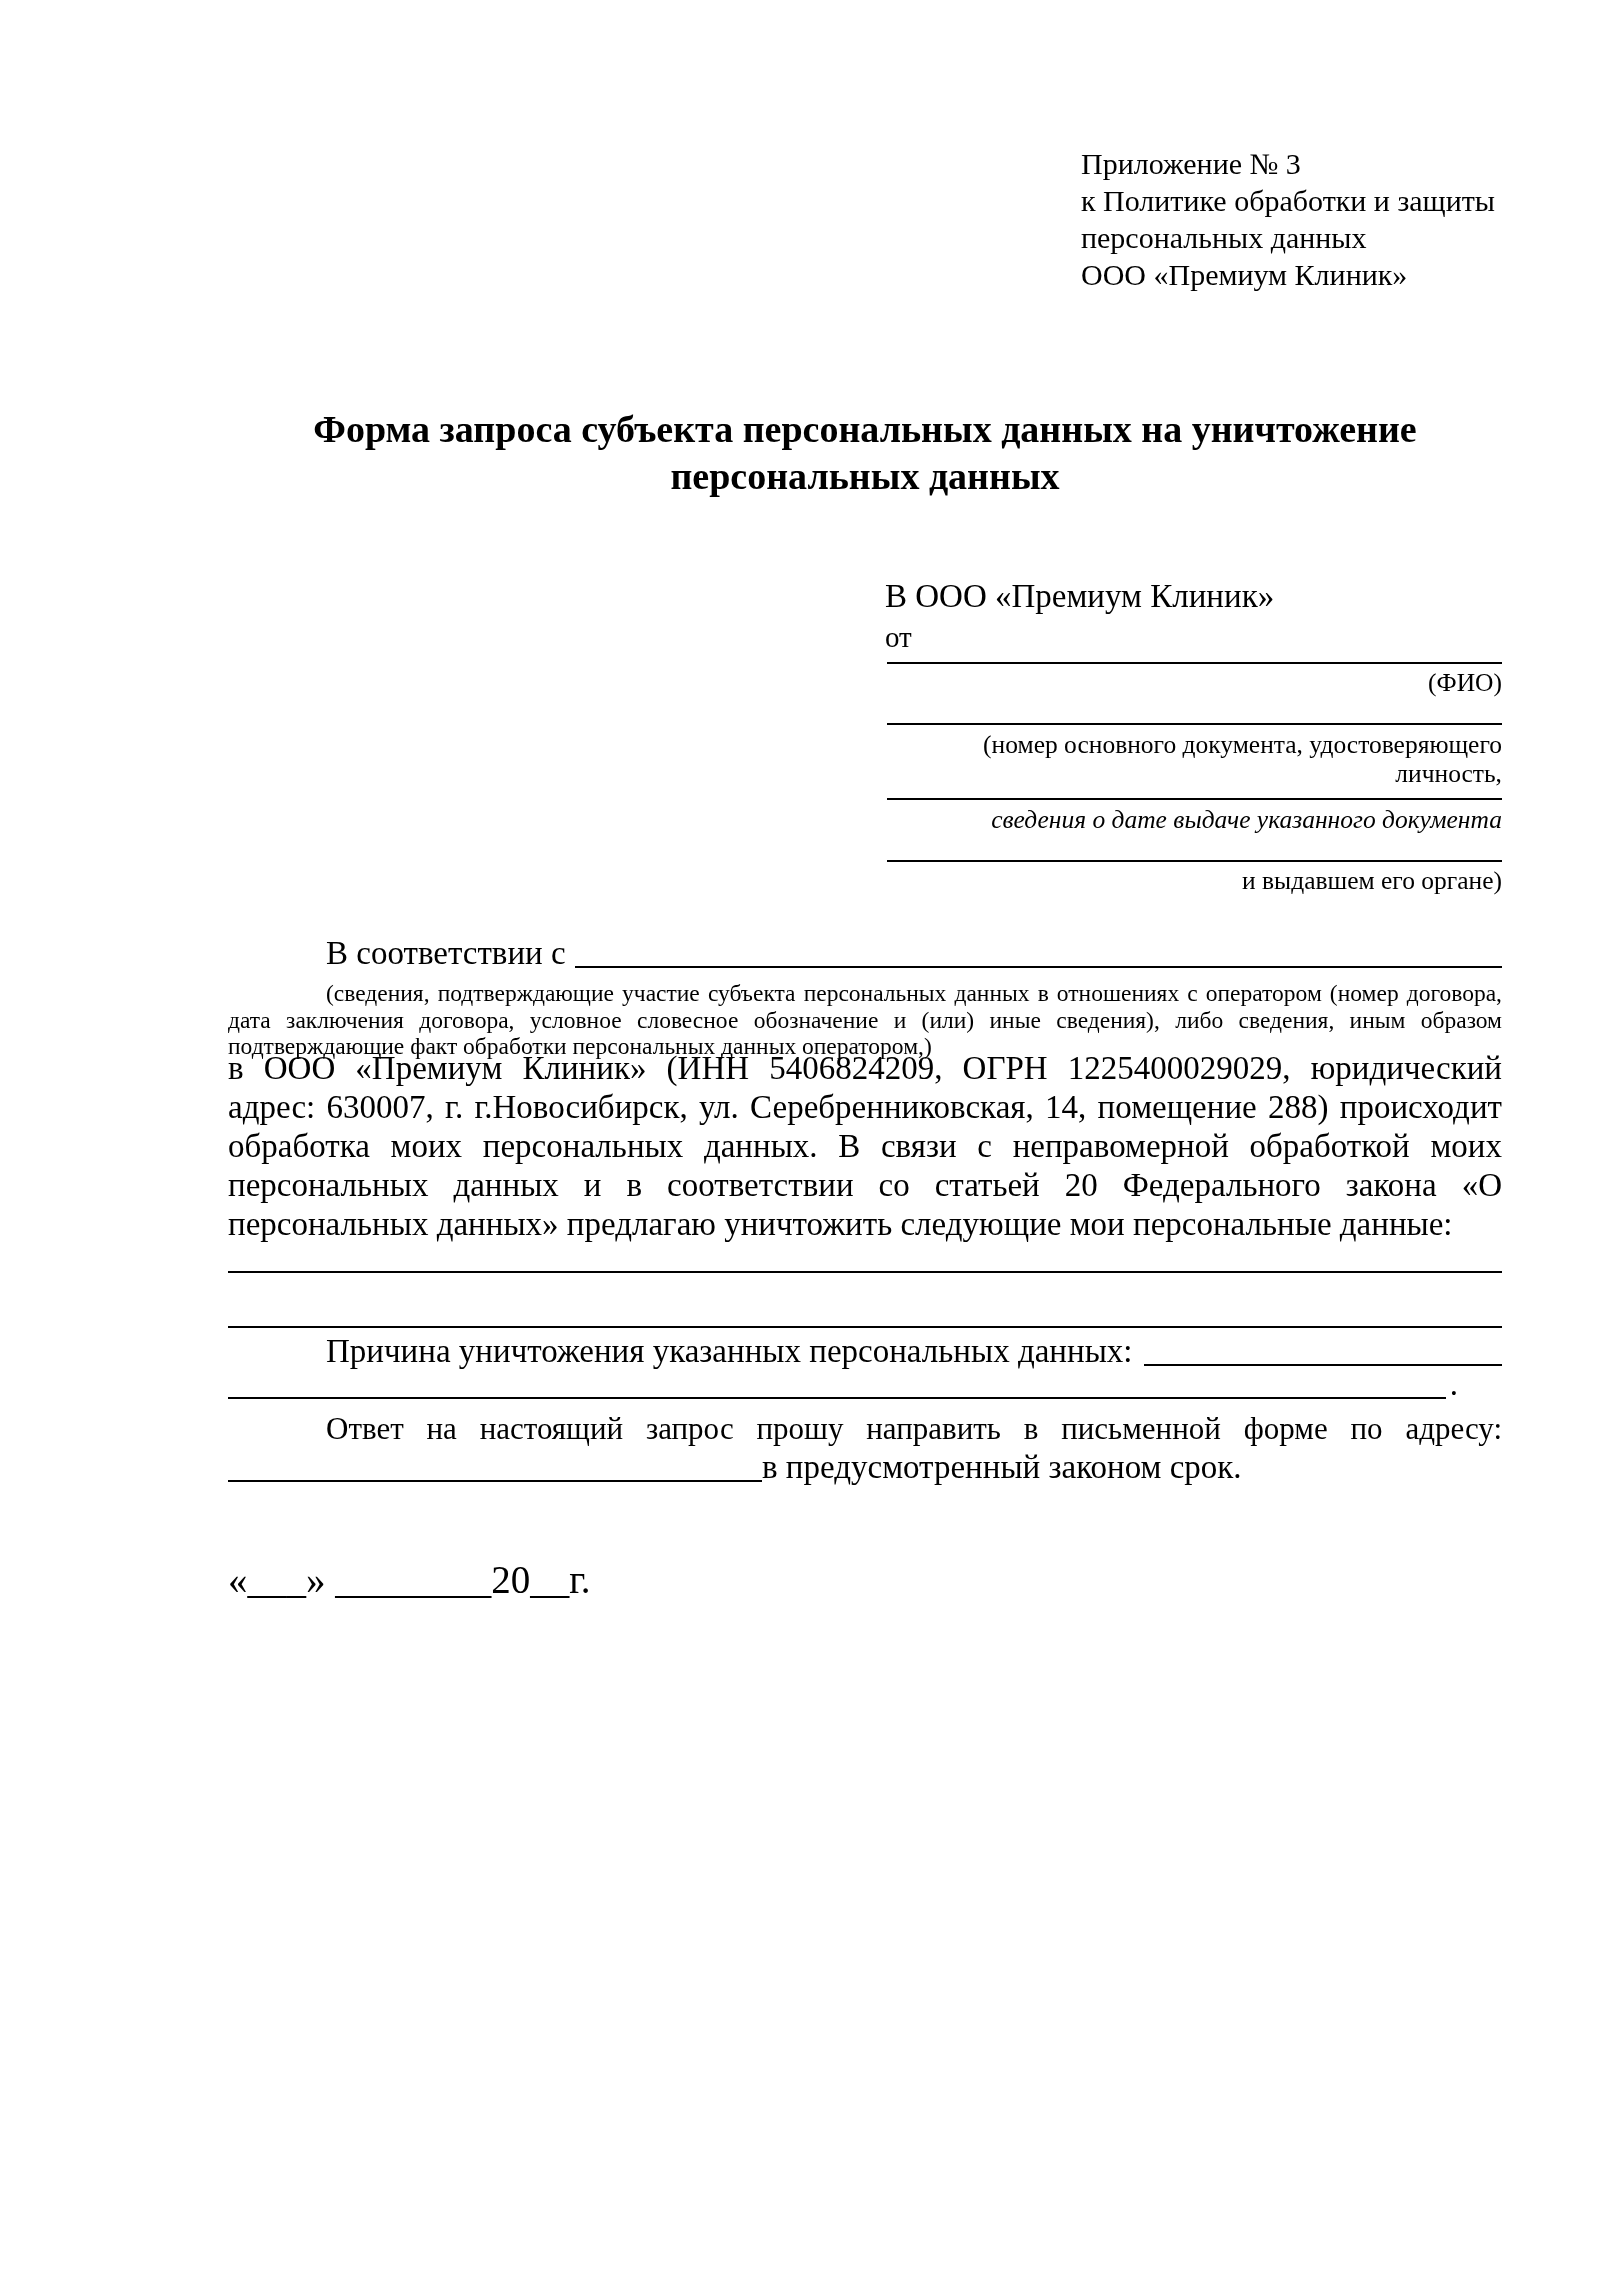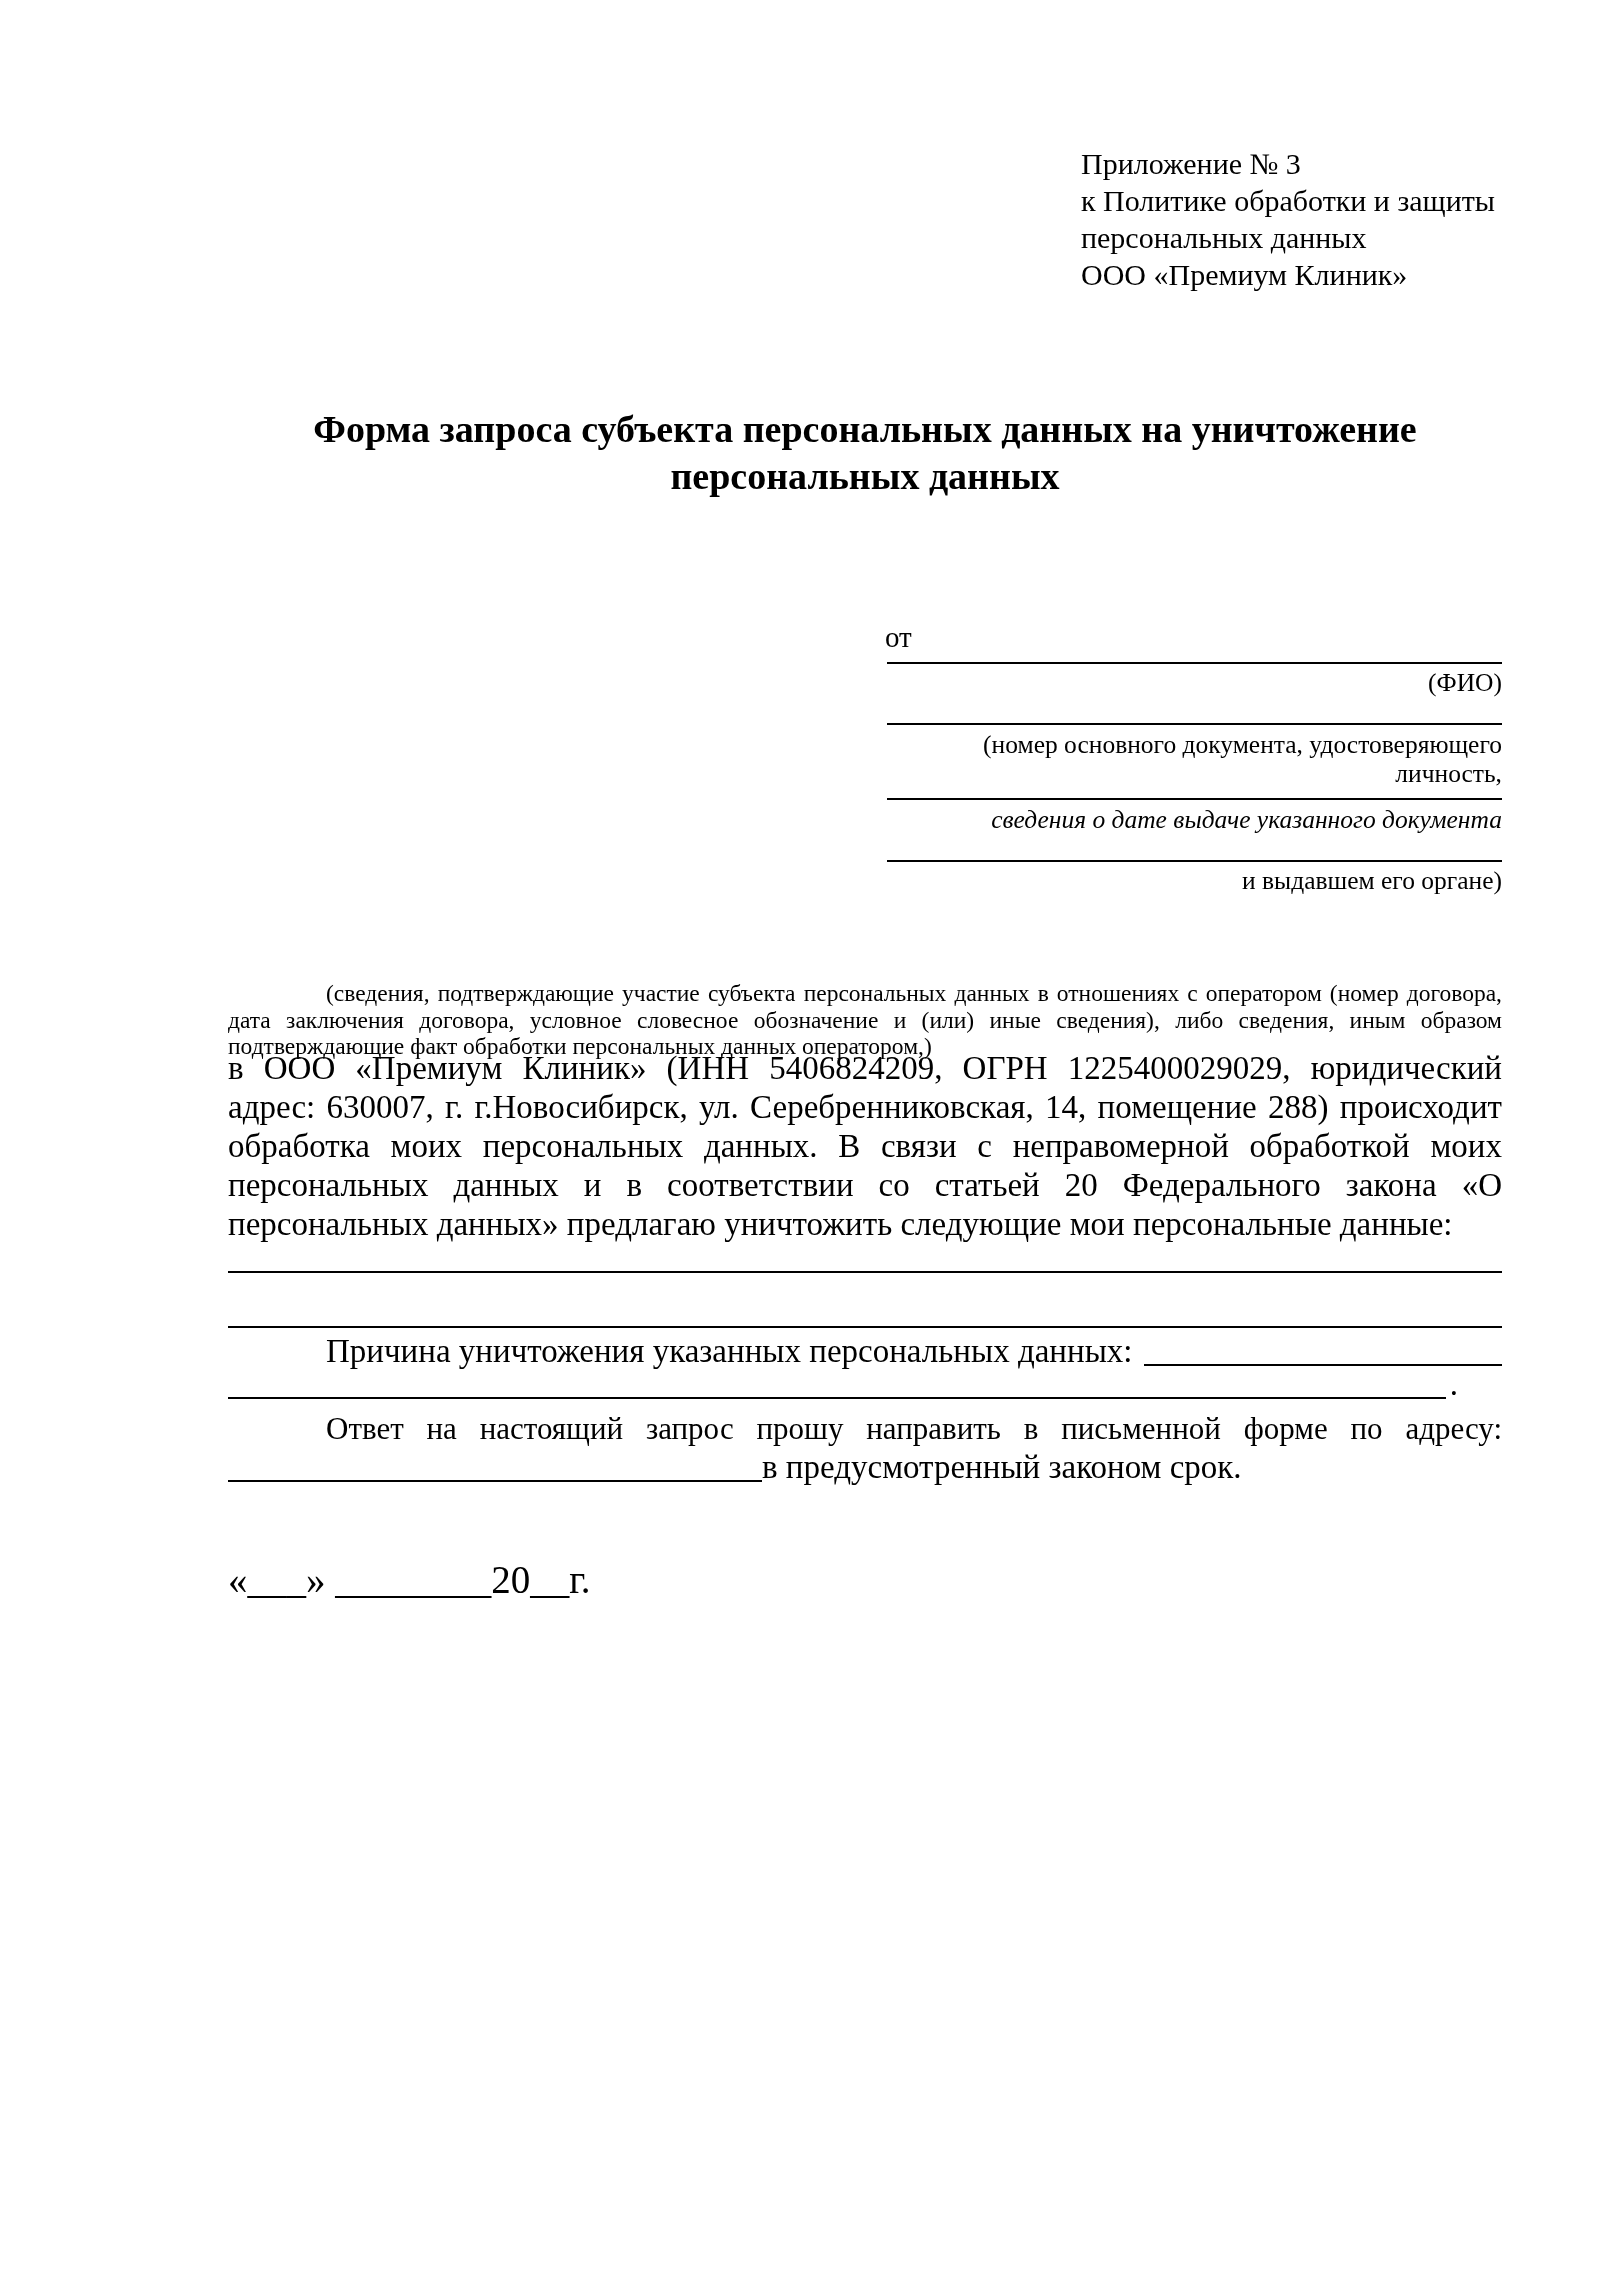--- a/index.html
+++ b/index.html
@@ -79,34 +79,40 @@
 
   <div class="abs header-note">
     <div>Приложение № 3</div>
     <div>к Политике обработки и защиты</div>
     <div>персональных данных</div>
     <div>ООО «Премиум Клиник»</div>
   </div>
 
   <div class="abs doc-title">Форма запроса субъекта персональных данных на уничтожение персональных данных</div>
 
+  <div class="abs addr-to">В ООО «Премиум Клиник»</div>
   <div class="abs addr-from">от</div>
 
   <div class="abs rule field-rule" style="top:662px;"></div>
   <div class="abs field-caption" style="top:668px;">(ФИО)</div>
 
   <div class="abs rule field-rule" style="top:723px;"></div>
   <div class="abs field-caption" style="top:730px;">(номер основного документа, удостоверяющего личность,</div>
 
   <div class="abs rule field-rule" style="top:798px;"></div>
   <div class="abs field-caption" style="top:805px;font-style:italic;">сведения о дате выдаче указанного документа</div>
 
   <div class="abs rule field-rule" style="top:860px;"></div>
   <div class="abs field-caption" style="top:866px;">и выдавшем его органе)</div>
 
+  <div class="abs row accordance-row">
+    <span class="indent"></span>
+    <span class="label nowrap">В соответствии с</span>
+    <span class="fill-line"></span>
+  </div>
 
   <div class="abs accordance-note">(сведения, подтверждающие участие субъекта персональных данных в отношениях с оператором (номер договора, дата заключения договора, условное словесное обозначение и (или) иные сведения), либо сведения, иным образом подтверждающие факт обработки персональных данных оператором,)</div>
 
   <div class="abs main-paragraph">в ООО «Премиум Клиник» (ИНН 5406824209, ОГРН 1225400029029, юридический адрес: 630007, г. г.Новосибирск, ул. Серебренниковская, 14, помещение 288) происходит обработка моих персональных данных. В связи с неправомерной обработкой моих персональных данных и в соответствии со статьей 20 Федерального закона «О персональных данных» предлагаю уничтожить следующие мои персональные данные:</div>
 
   <div class="abs rule blank-rule-1"></div>
   <div class="abs rule blank-rule-2"></div>
 
   <div class="abs row reason-row">
     <span class="indent"></span>

